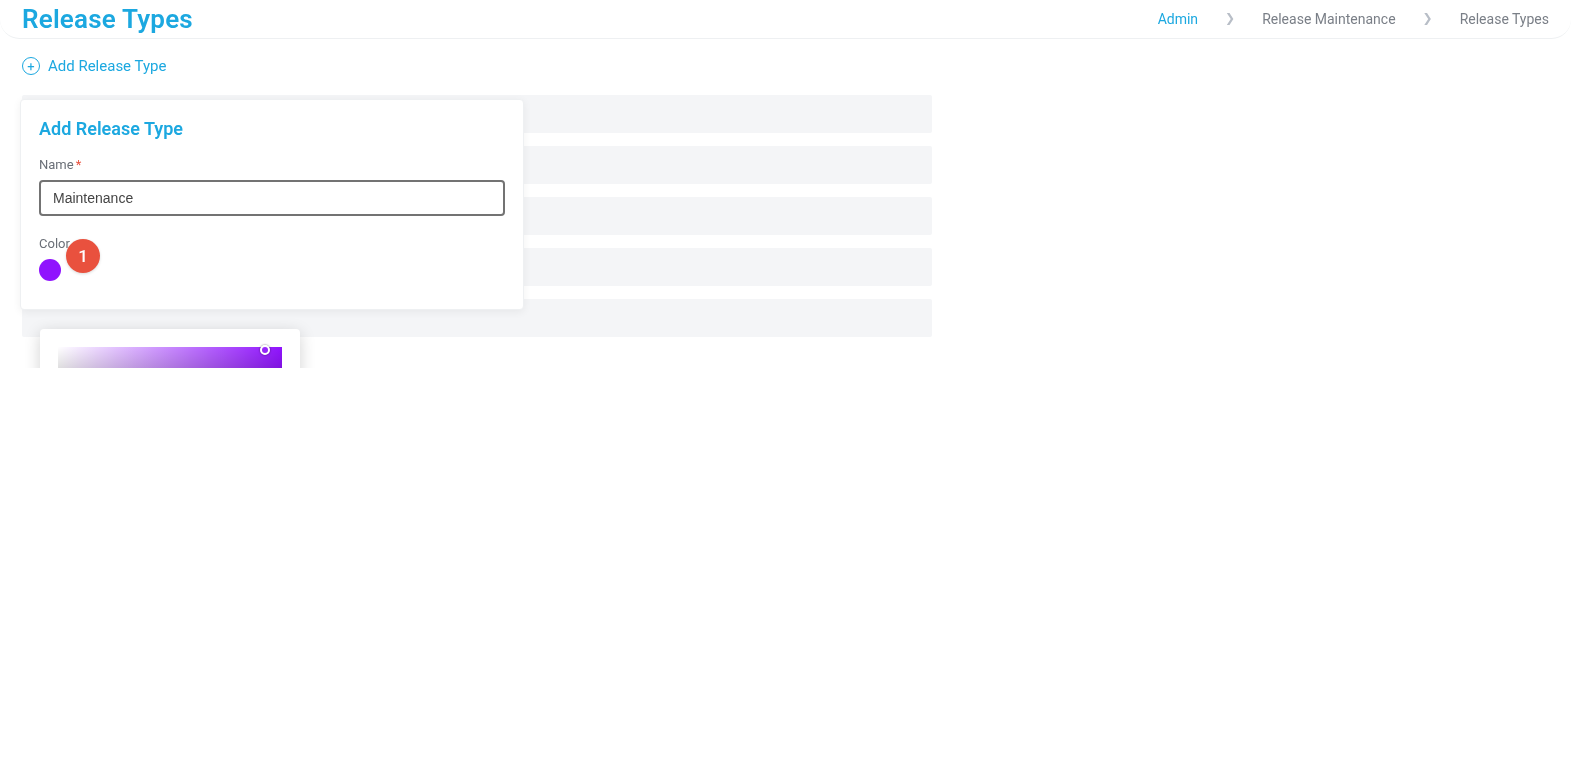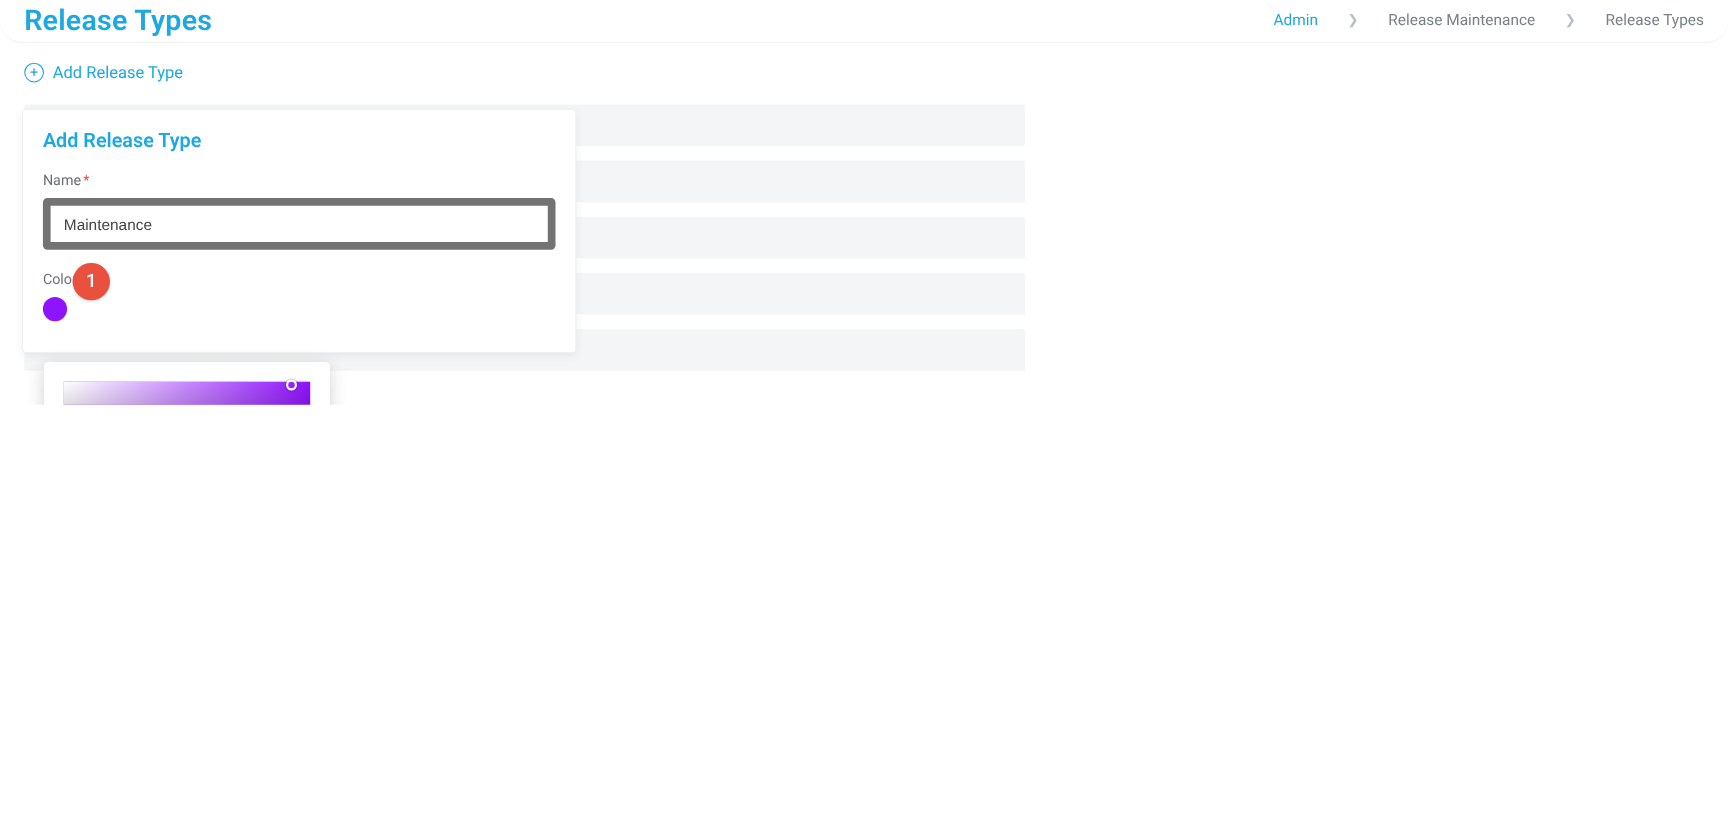--- a/index.html
+++ b/index.html
@@ -79,22 +79,22 @@
       margin-bottom: 18px;
     }
     .form-label {
       color: #6a6f77;
       font-size: 13px;
       margin-bottom: 8px;
     }
     .form-label .req { color: #e9513e; margin-left: 2px; }
     .text-input {
       width: 100%;
-      height: 47px;
-      border: 7px solid #737373;
+      height: 36px;
+      border: 2px solid #737373;
       border-radius: 4px;
       padding: 0 12px;
       font-size: 14px;
       color: #444;
       outline: none;
       margin-bottom: 20px;
     }
     .color-swatch-lg {
       width: 22px; height: 22px;
       border-radius: 50%;

